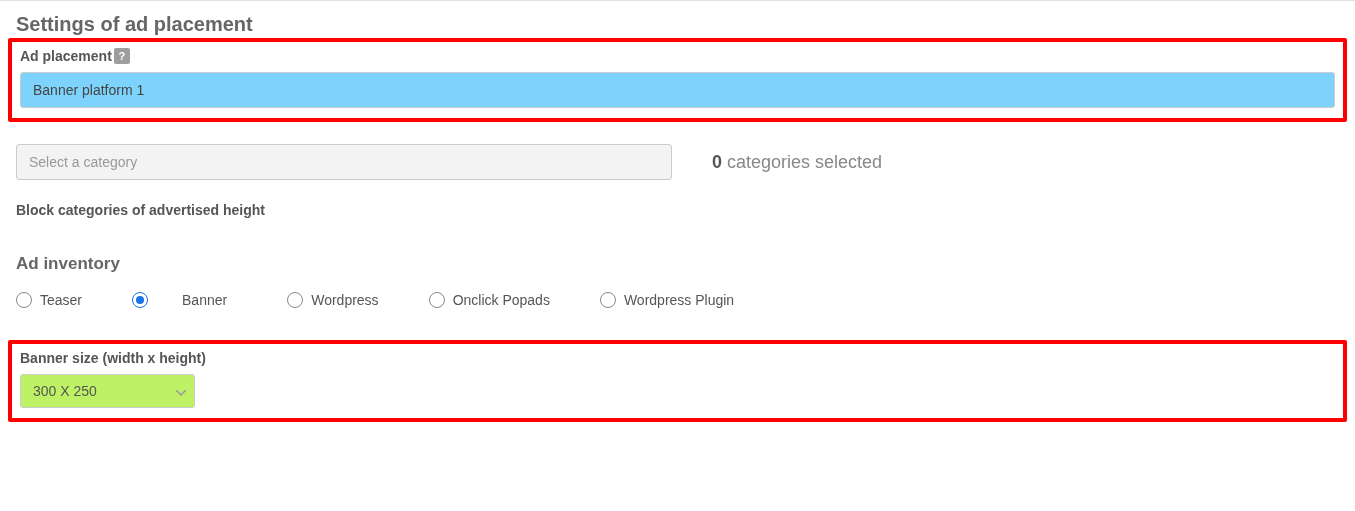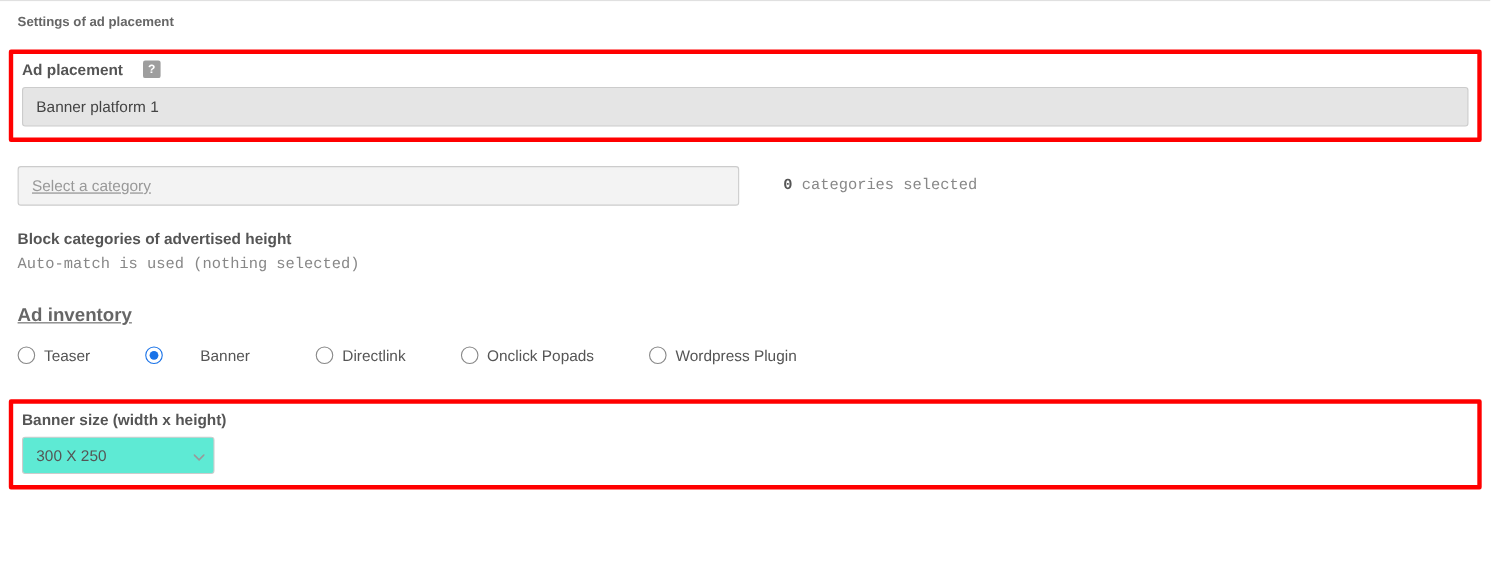--- a/index.html
+++ b/index.html
@@ -9,81 +9,78 @@
       color: #555;
       background: #fff;
       padding: 0;
       width: 1355px;
     }
     .page {
       border-top: 1px solid #e0e0e0;
       padding: 12px 16px 20px;
     }
     h2.section-title {
-      font-size: 12px;
+      font-size: 20px;
       color: #666;
       font-weight: bold;
-      margin-bottom: 18px;
+      margin-bottom: 2px;
     }
     h3.sub-title {
       font-size: 17px;
       color: #666;
       font-weight: bold;
       margin-top: 28px;
       margin-bottom: 18px;
-      text-decoration: underline;
     }
     .field-group { margin-bottom: 22px; }
     .field-label {
       font-size: 14px;
       color: #555;
       font-weight: bold;
       margin-bottom: 8px;
       display: flex;
       align-items: center;
-      gap: 18px;
+      gap: 2px;
     }
     .help-icon {
       display: inline-flex;
       align-items: center;
       justify-content: center;
       width: 16px; height: 16px;
       background: #9e9e9e;
       color: #fff;
       font-size: 11px;
       font-weight: bold;
       border-radius: 2px;
     }
     .text-input {
       width: 100%;
       height: 36px;
       padding: 0 12px;
       border: 1px solid #ccc;
       border-radius: 3px;
       font-size: 14px;
       color: #444;
-      background: #e5e5e5;
+      background: #7dd3fc;
     }
     .text-input::placeholder { color: #999; }
     .disabled-input {
       background: #f3f3f3;
       color: #888;
-      text-decoration: underline;
     }
     .row-2col {
       display: flex;
       gap: 40px;
       align-items: center;
     }
     .col-left { flex: 0 0 656px; }
     .col-right {
       flex: 1;
       color: #888;
-      font-size: 14px;
-      font-family: Liberation Mono, monospace;
+      font-size: 18px;
     }
     .highlight-box {
       border: 4px solid #ff0000;
       border-radius: 2px;
       padding: 6px 8px 10px;
       margin-left: -8px;
       margin-right: -8px;
     }
     .radio-row {
       display: flex;
@@ -120,21 +117,21 @@
       gap: 40px;
     }
     .banner-col { flex: 1; }
     .banner-col:first-child { flex: 0 0 646px; }
     .select-box {
       position: relative;
       width: 175px;
       height: 34px;
       border: 1px solid #ccc;
       border-radius: 3px;
-      background: #5eead4;
+      background: #bef264;
       display: flex;
       align-items: center;
       padding: 0 28px 0 12px;
       cursor: pointer;
       color: #555;
     }
     .select-arrow {
       position: absolute;
       right: 8px;
       top: 50%;
@@ -166,40 +163,39 @@
       </div>
       <div class="col-right">
         <span class="count-strong">0</span><span> categories selected</span>
       </div>
     </div>
   </div>
 
   <div class="field-group">
     <div class="field-label">Block categories of advertised height</div>
     <div class="row-2col">
-      <div class="col-right">Auto-match is used (nothing selected)</div>
     </div>
   </div>
 
   <h3 class="sub-title">Ad inventory</h3>
 
   <div class="radio-row" style="margin-bottom:32px;">
     <label class="radio-item">
       <span class="radio-circle"></span>
       <span class="radio-label">Teaser</span>
     </label>
     <label class="radio-item">
       <span class="radio-circle checked">
           <span class="radio-dot"></span>
         </span>
       <span class="radio-label">Banner</span>
     </label>
     <label class="radio-item">
       <span class="radio-circle"></span>
-      <span class="radio-label">Directlink</span>
+      <span class="radio-label">Wordpress</span>
     </label>
     <label class="radio-item">
       <span class="radio-circle"></span>
       <span class="radio-label">Onclick Popads</span>
     </label>
     <label class="radio-item">
       <span class="radio-circle"></span>
       <span class="radio-label">Wordpress Plugin</span>
     </label>
   </div>

